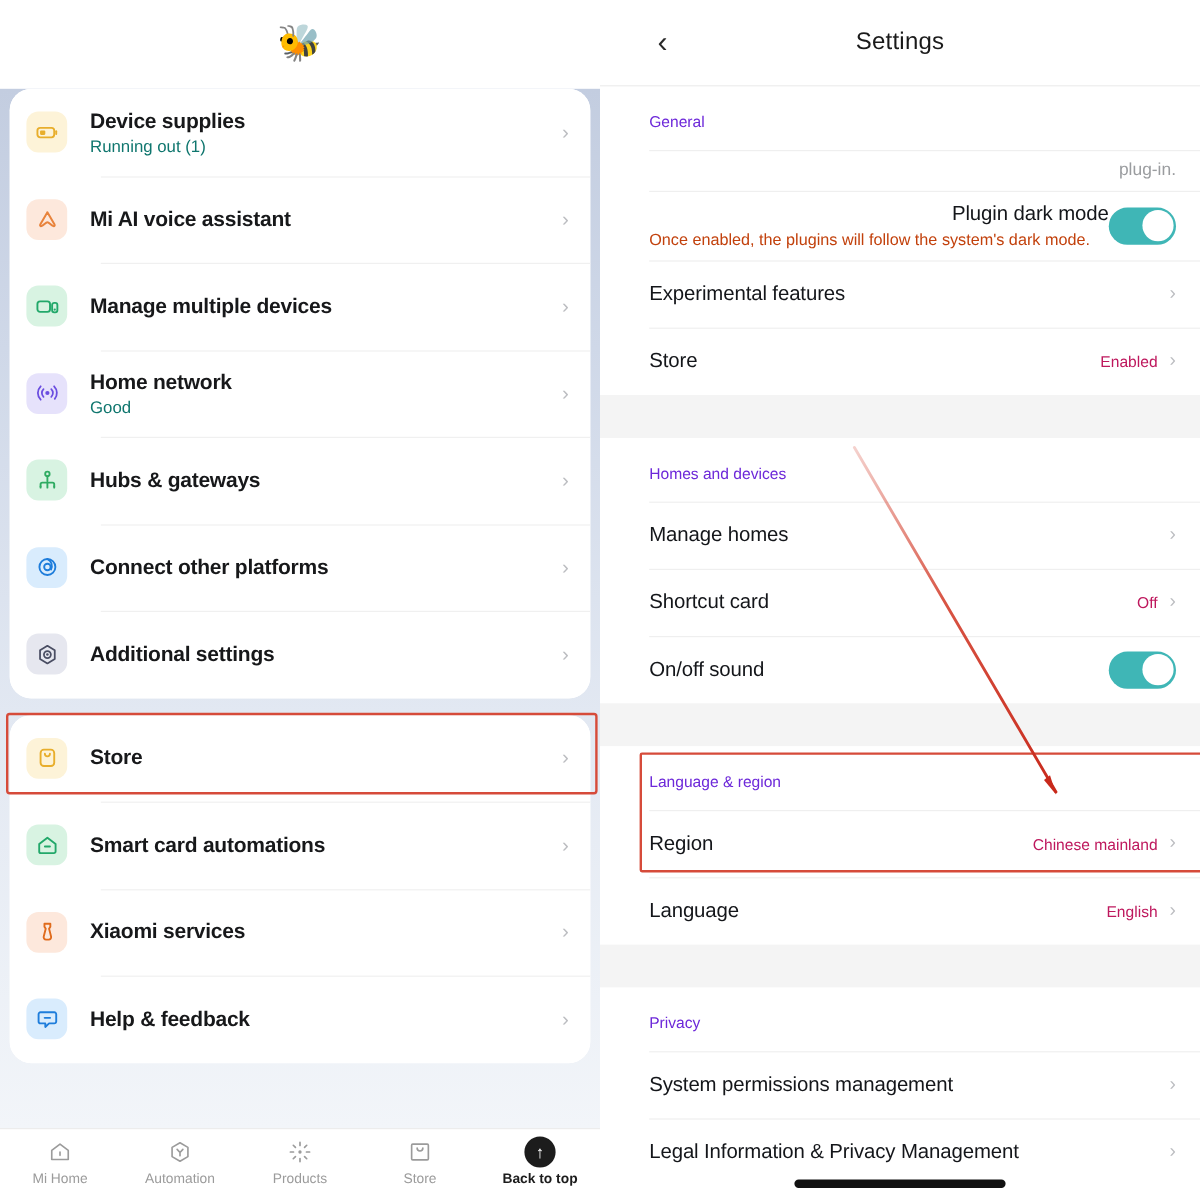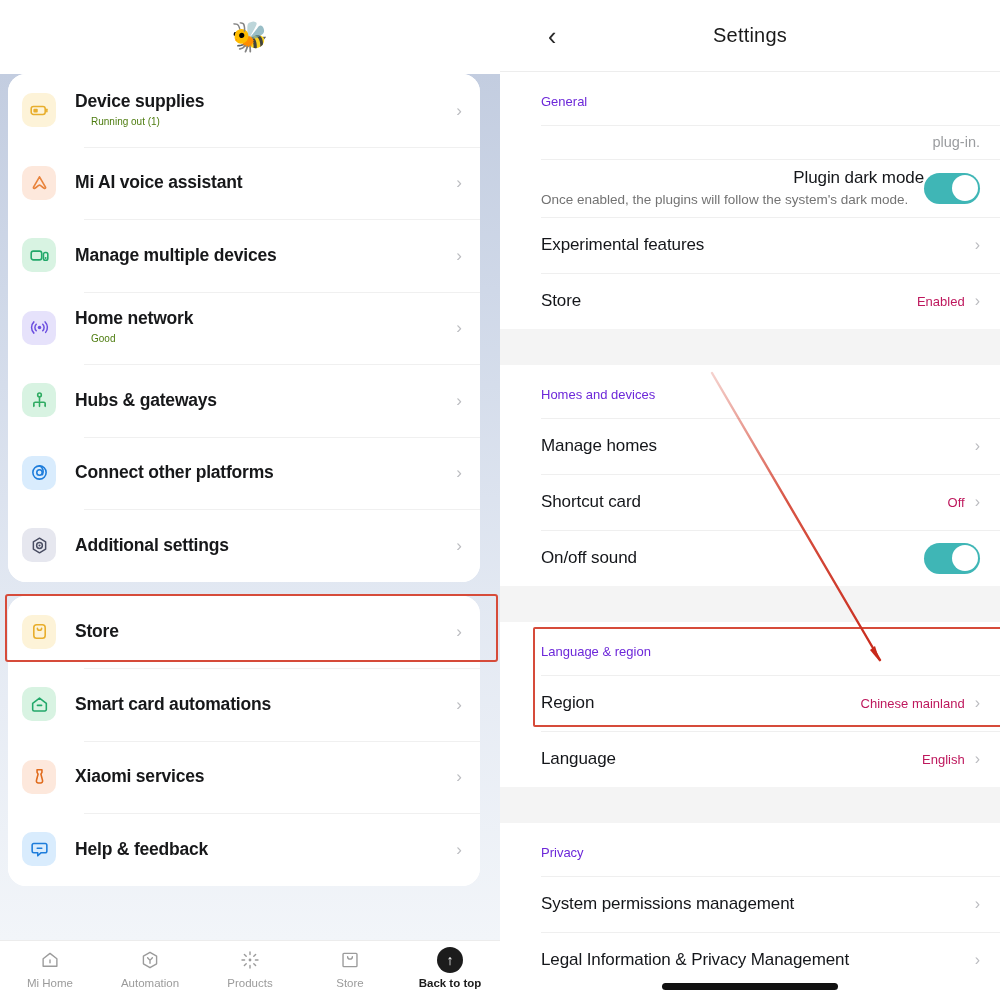--- a/index.html
+++ b/index.html
@@ -21,21 +21,21 @@
   .left-header {
     height: 74px; width: 100%;
     background: #ffffff;
     display: flex; align-items: center; justify-content: center;
   }
   .bee { font-size: 30px; line-height: 1; }
   .left-body {
     position: relative;
     height: 866px;
     background: linear-gradient(180deg,#c3cde0 0%, #cfd8e8 25%, #e2e8f2 60%, #f2f5f9 100%);
-    padding: 0 12px 0 0;
+    padding: 0 0 0 0;
     overflow: hidden;
   }
   .left-scroll {
     position: relative;
     margin: 0 8px;
     height: 100%;
   }
   .card {
     background: #ffffff;
     border-radius: 18px;
@@ -59,21 +59,21 @@
     width: 34px; height: 34px; border-radius: 10px;
     display: flex; align-items: center; justify-content: center;
     flex: 0 0 34px; margin-right: 19px;
   }
   .ltexts { flex: 1 1 auto; min-width: 0; }
   .ltitle {
     font-size: 17.5px; font-weight: bold; color: #17181a;
     letter-spacing: -0.2px; line-height: 21px;
   }
   .lsub {
-    font-size: 10px; color: #4d7c0f; margin-top: 2px; line-height: 16px; margin-left: 16px;
+    font-size: 14px; color: #0f766e; margin-top: 2px; line-height: 16px;
   }
   .chev {
     flex: 0 0 auto; color: #bcbdc1; font-size: 17px; font-weight: 300;
     line-height: 1; margin-left: 8px;
   }
   
   .hl-left {
     position: absolute;
     left: 5px; top: 520px; width: 493px; height: 68px;
     border: 2.5px solid #d64b3a; border-radius: 3px;
@@ -135,21 +135,21 @@
     min-height: 56px;
     padding: 0 20px 0 41px;
     background: #fff;
   }
   .r-row::before {
     content: ""; position: absolute; left: 41px; right: 0; top: 0;
     height: 1px; background: #efefef;
   }
   .r-left { flex: 1 1 auto; min-width: 0; padding: 8px 0; }
   .r-label { font-size: 17px; color: #14161a; letter-spacing: -0.1px; line-height: 22px; text-align: right; }
-  .r-desc { font-size: 13.5px; color: #737373; line-height: 19px; margin-top: 1px; }
+  .r-desc { font-size: 13.5px; color: #c2410c; line-height: 19px; margin-top: 1px; }
   .r-value { font-size: 13px; color: #be185d; margin-right: 10px; white-space: nowrap; }
   .r-chev { color: #bcbdc1; font-size: 16px; font-weight: 300; line-height: 1; }
   .toggle {
     width: 56px; height: 31px; border-radius: 16px;
     background: #3fb6b6; position: relative; flex: 0 0 56px;
   }
   .toggle .knob {
     position: absolute; top: 2.5px; right: 2.5px;
     width: 26px; height: 26px; border-radius: 50%; background: #fff;
   }

